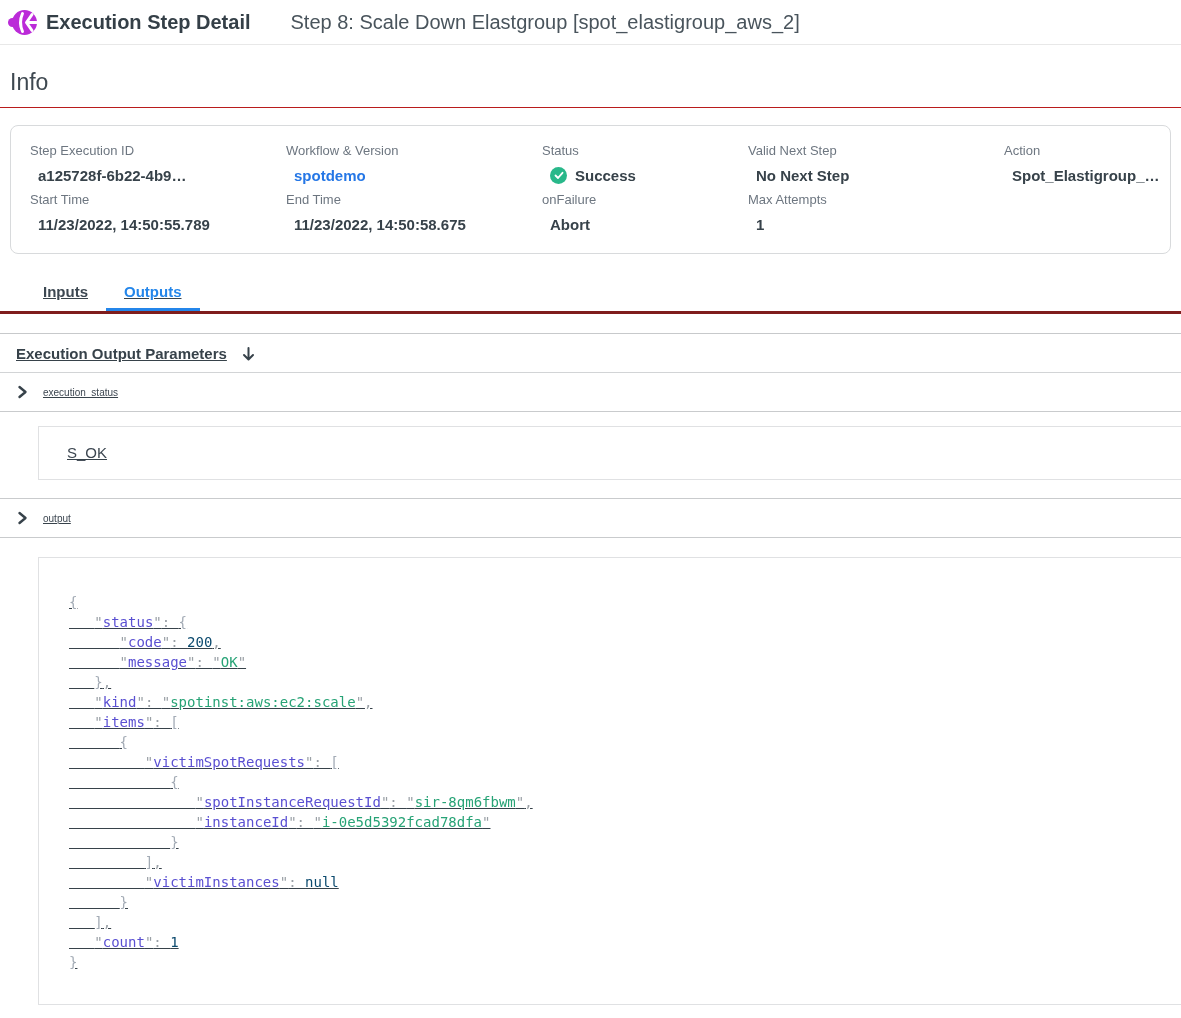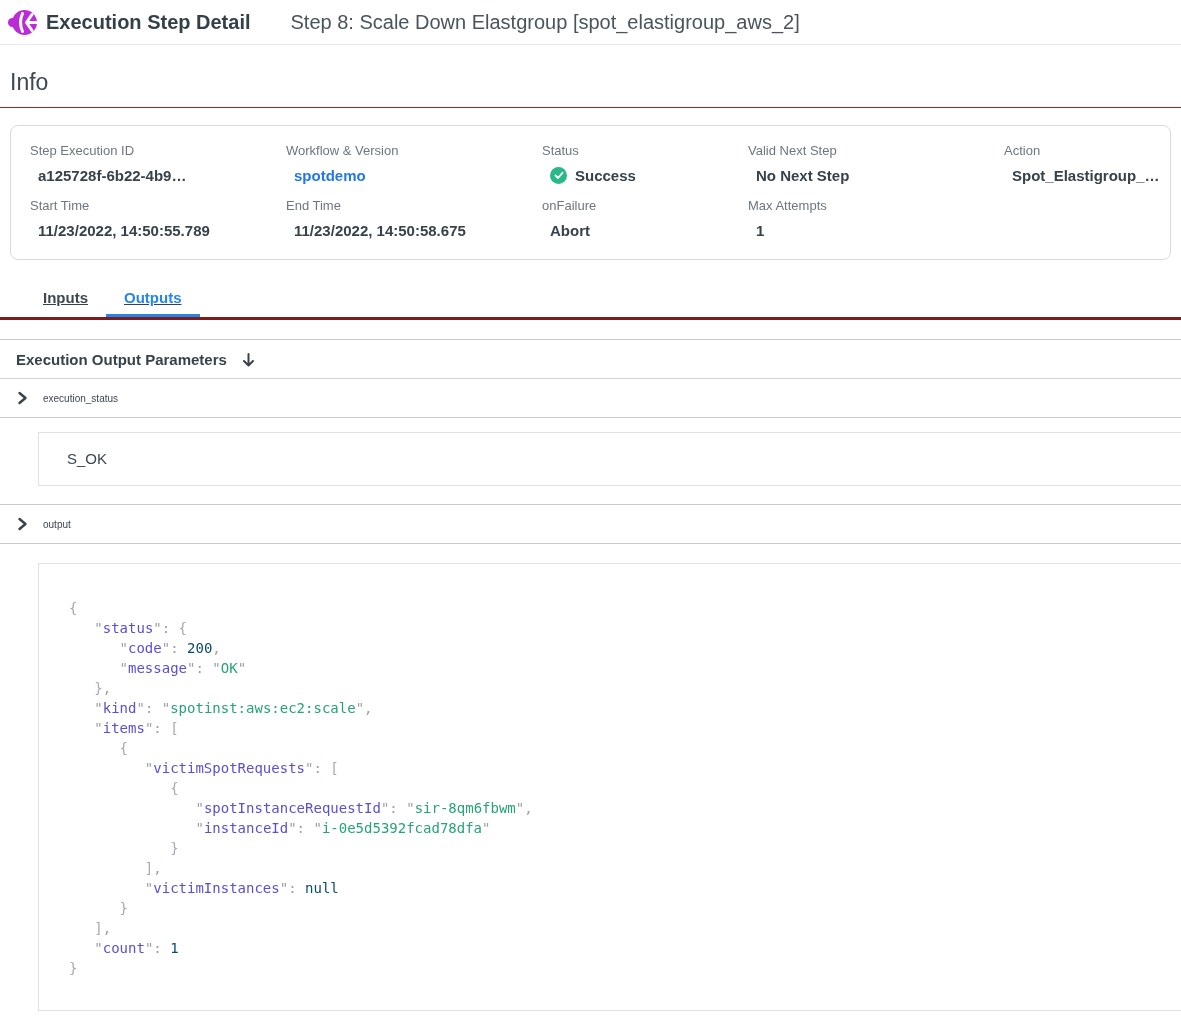--- a/index.html
+++ b/index.html
@@ -11,32 +11,32 @@
   
   .appbar{height:44px;display:flex;align-items:center;padding-left:8px;border-bottom:1px solid #e8e8e8;}
   .logo{width:30px;height:27px;flex:0 0 auto;margin-right:8px;}
   .titlewrap{display:flex;align-items:baseline;white-space:nowrap;gap:40px;}
   .title{font-size:20px;font-weight:700;color:#343f47;}
   .subtitle{font-size:20px;font-weight:400;color:#49545c;margin-left:0;}
   
   .info-heading{padding:24px 10px 11px 10px;font-size:23px;font-weight:500;color:#3e4850;border-bottom:1px solid #b91c1c;}
   
   .card{margin:17px 10px 0 10px;border:1px solid #d8dadc;border-radius:8px;padding:17px 0 20px 19px;}
-  .card-grid{display:grid;grid-template-columns:256px 256px 206px 256px 1fr;row-gap:14px;}
+  .card-grid{display:grid;grid-template-columns:256px 256px 206px 256px 1fr;row-gap:8px;}
   .field .flabel{font-size:13px;color:#6d7680;margin-bottom:9px;}
   .field .fvalue{font-size:15px;font-weight:600;color:#37424a;white-space:nowrap;margin-left:8px;}
   .field .fvalue.link{color:#2577e6;cursor:pointer;}
   .field .fvalue.status{display:flex;align-items:center;}
   .check-badge{width:17px;height:17px;border-radius:50%;background:#29b88a;display:inline-flex;align-items:center;justify-content:center;margin-right:8px;flex:0 0 auto;}
   
   .tabs{margin-top:19px;display:flex;padding-left:25px;border-bottom:3px solid #7f1d1d;text-decoration:underline;}
   .tab{padding:10px 18px 8px 18px;font-size:15px;font-weight:600;color:#3d4852;cursor:pointer;border-bottom:3px solid transparent;}
   .tab.active{color:#2486ea;border-bottom-color:#2486ea;}
   
-  .panel{margin-top:19px;border-top:1px solid #c7c9cb;}
+  .panel{margin-top:19px;border-top:1px solid #c7c9cb;text-decoration:underline;}
   .panel-header{display:flex;align-items:center;padding:11px 16px 10px 16px;border-bottom:1px solid #d2d4d6;}
   .panel-header .ph-label{font-size:15px;font-weight:700;color:#37424a;}
   .ph-arrow{margin-left:14px;display:inline-flex;cursor:pointer;}
   .sec-row{display:flex;align-items:center;padding:12px 16px;border-bottom:1px solid #c9cbcd;cursor:pointer;}
   .sec-row.bt{border-top:1px solid #c9cbcd;border-bottom:1px solid #c9cbcd;}
   .sec-chevron{display:inline-flex;margin-right:14px;}
   .sec-name{font-size:10px;color:#3d4751;}
   
   .value-box{margin:14px -2px 18px 38px;border:1px solid #e0e1e3;padding:17px 0 18px 28px;font-size:15px;color:#3d4751;}
   .code-box{margin:19px -2px 13px 38px;border:1px solid #e0e1e3;padding:34px 20px 32px 30px;}

